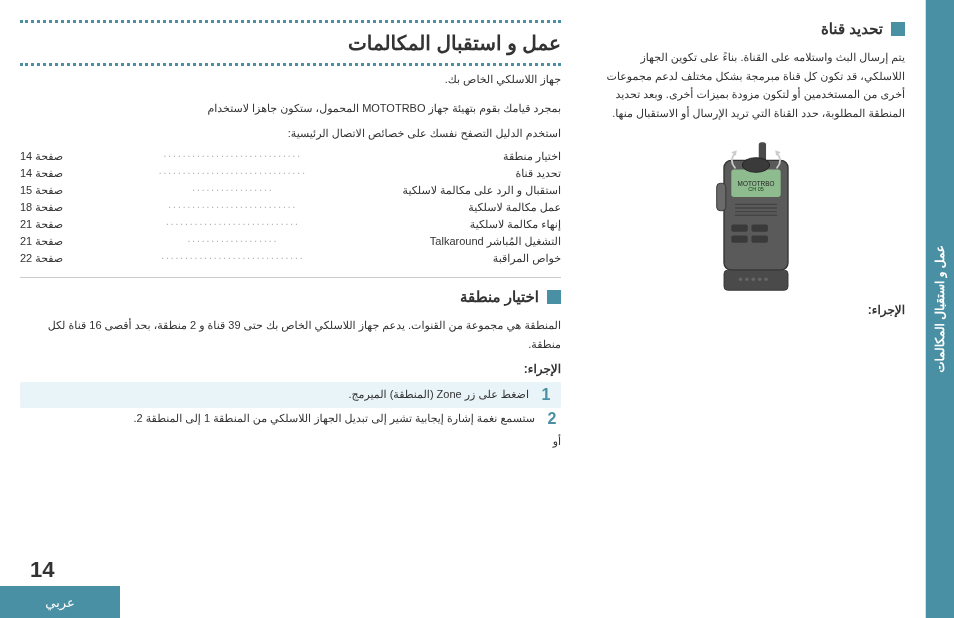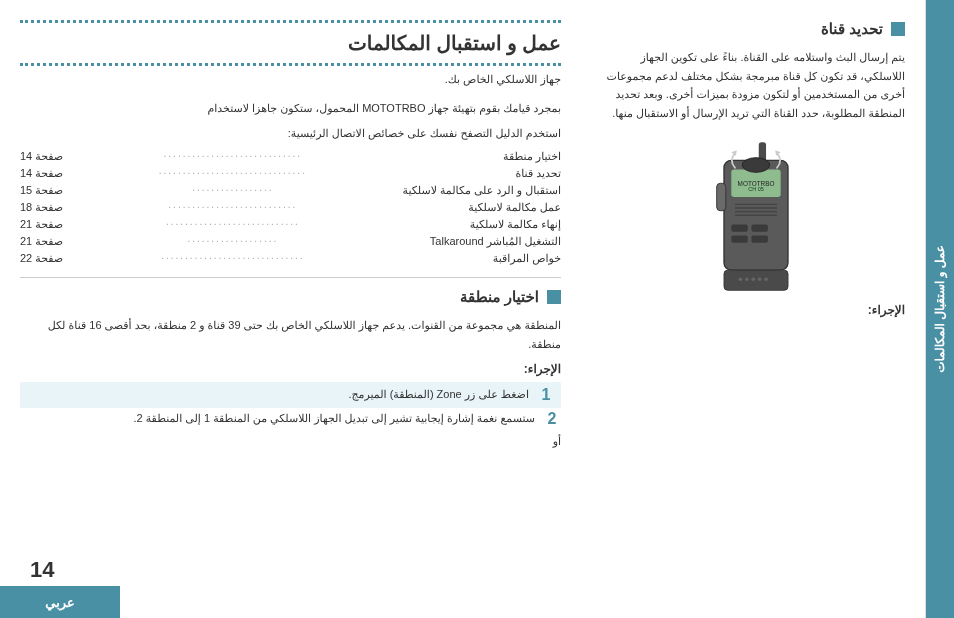--- a/index.html
+++ b/index.html
@@ -86,21 +86,21 @@
       height: 32px;
       background: #4a90a4;
       display: flex;
       align-items: center;
       justify-content: center;
     }
 
     .bottom-tab-text {
       color: white;
       font-size: 13px;
-      font-weight: bold;
+      font-weight: normal;
     }
 
     
     .section-header {
       display: flex;
       align-items: center;
       gap: 8px;
       margin-bottom: 10px;
       direction: rtl;
     }

